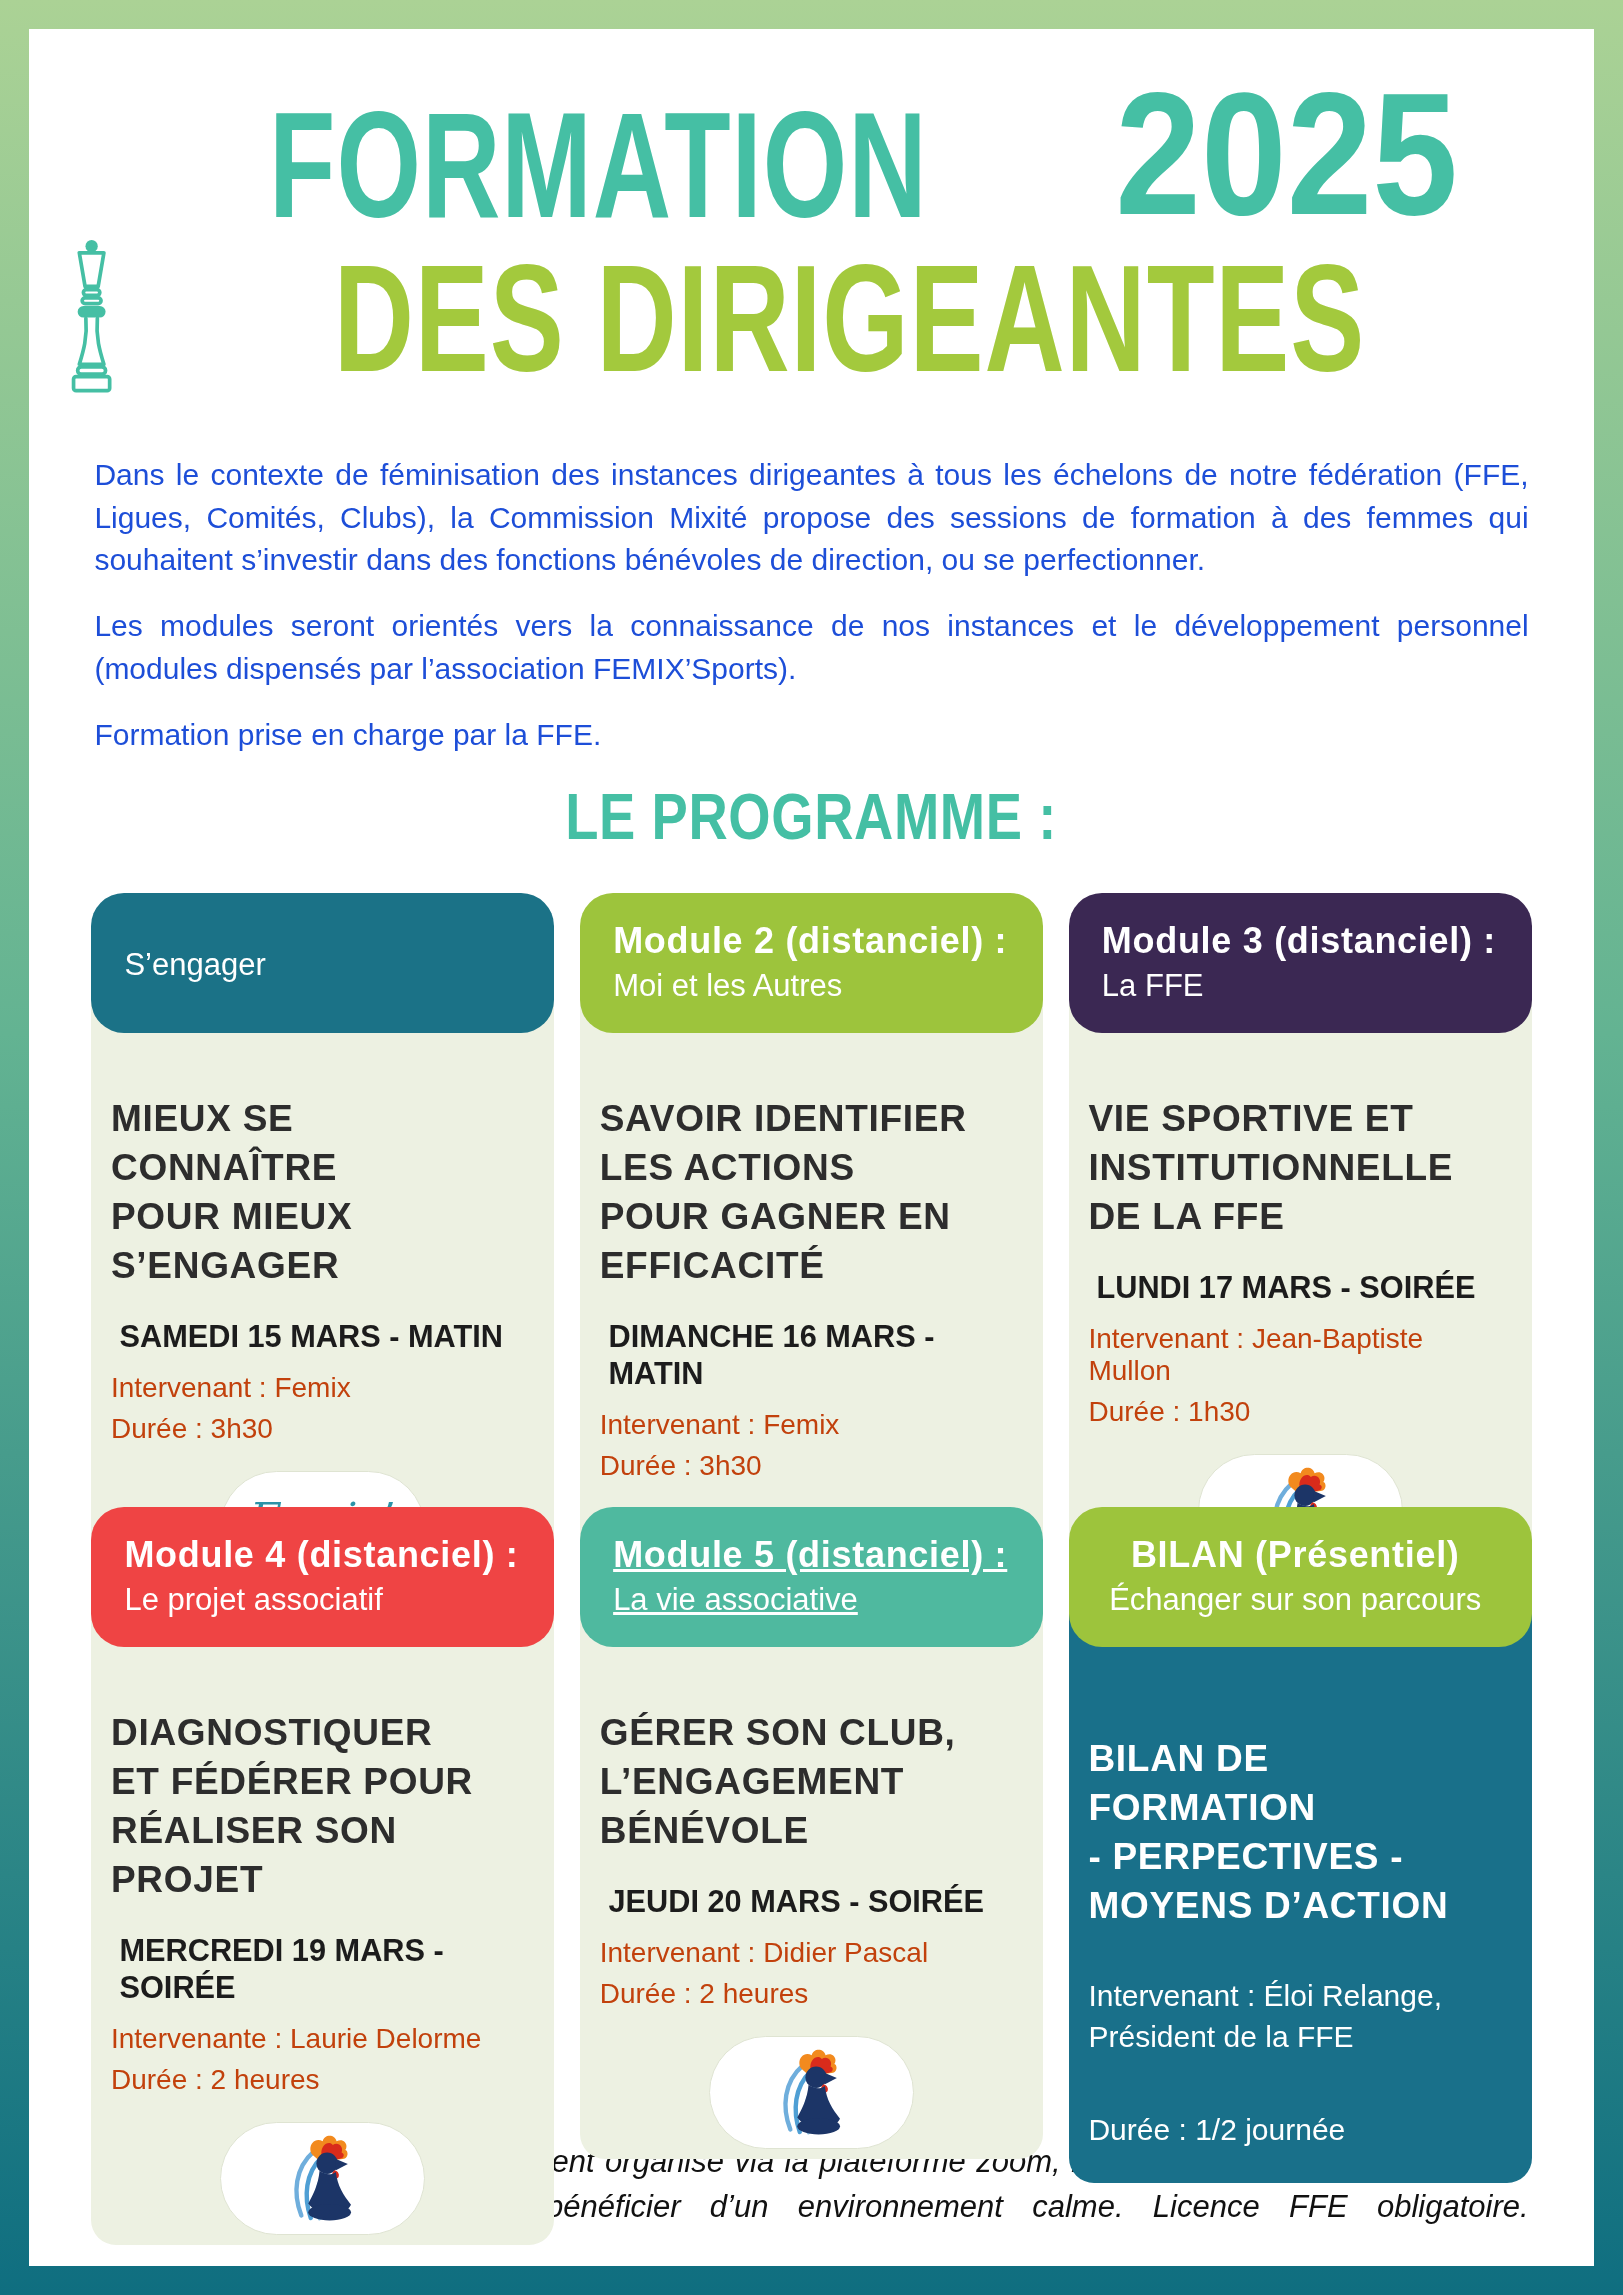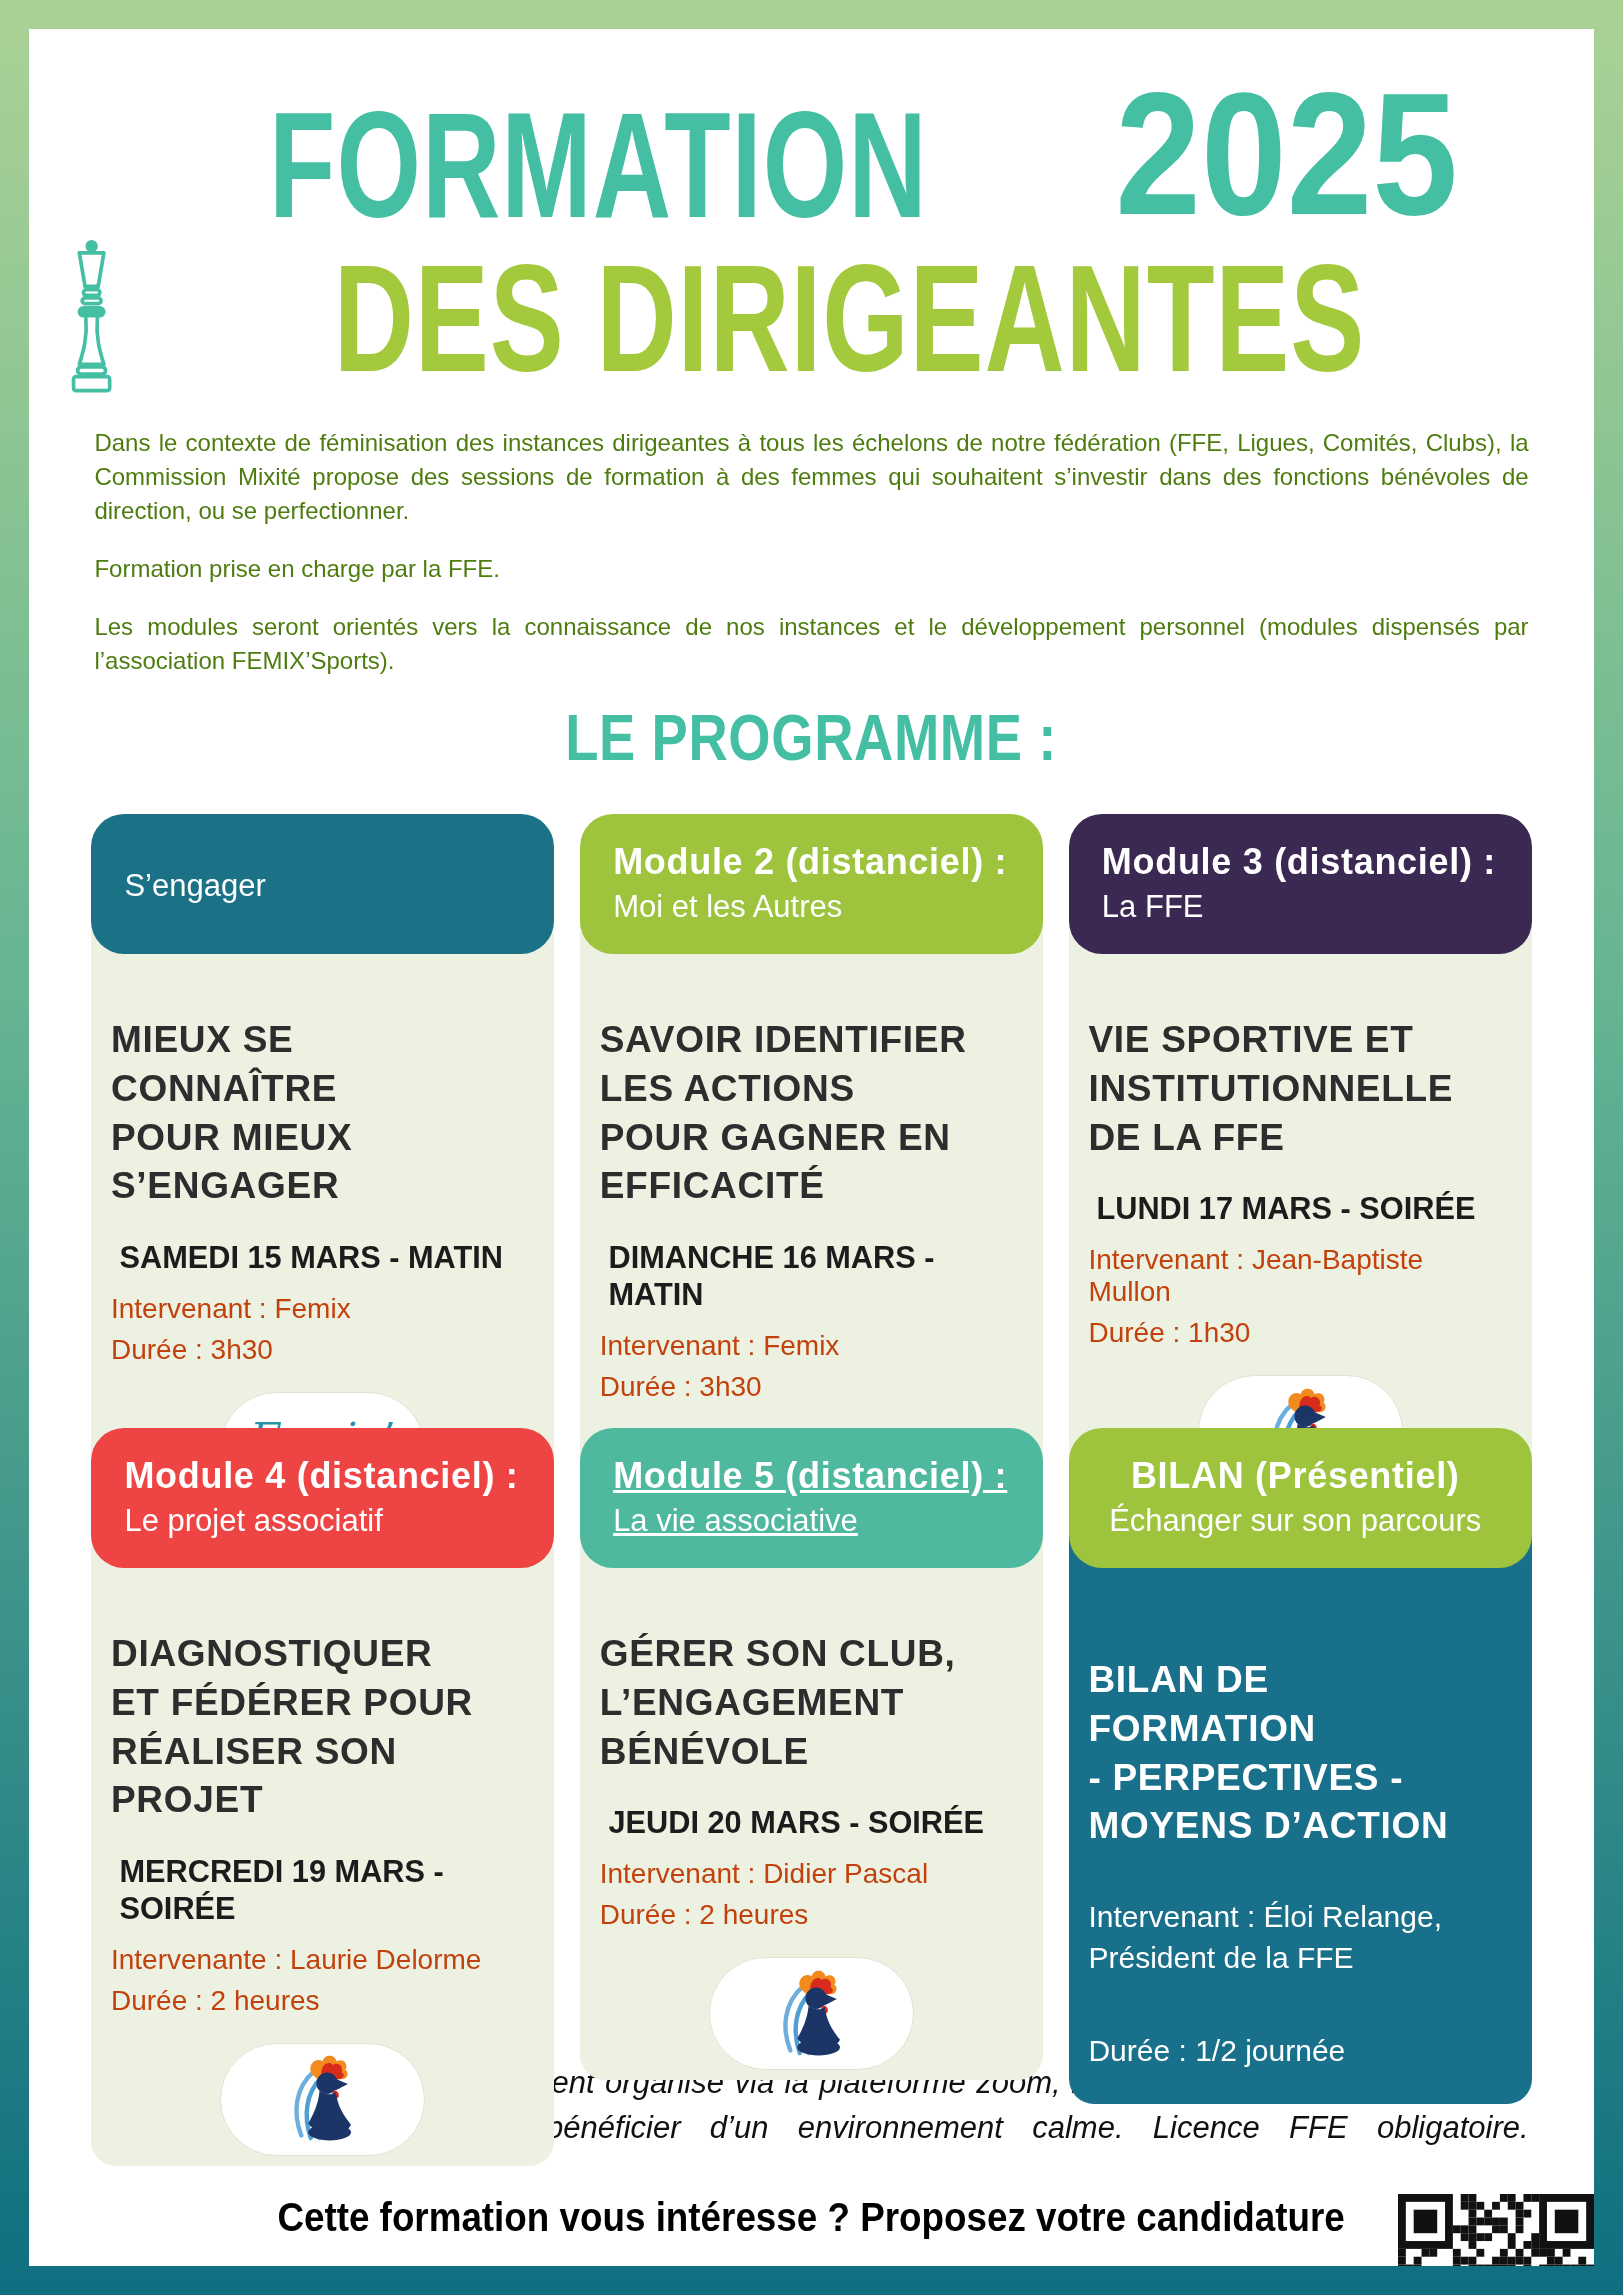--- a/index.html
+++ b/index.html
@@ -13,21 +13,21 @@
   }
   
   .title-block{margin-top:46px;text-align:center;}
   .title-line1{display:flex;justify-content:center;align-items:flex-end;gap:36px;line-height:.9;}
   .t-formation{font-size:151px;font-weight:700;color:#45bfa4;transform:scaleX(.72);transform-origin:center;display:inline-block;letter-spacing:1.3px;}
   .t-2025{font-size:175px;font-weight:700;color:#45bfa4;display:inline-block;transform:scaleX(.88);transform-origin:center bottom;}
   .title-line2{display:flex;justify-content:center;align-items:center;gap:26px;margin-top:5.2px;}
   .t-dirigeantes{font-size:152px;font-weight:700;color:#a3c93d;transform:scaleX(.73);transform-origin:center;display:inline-block;letter-spacing:1.3px;line-height:.95;}
   .queen{height:160px;width:auto;flex:none;}
   
-  .intro{margin:28px 65px 0 65px;color:#4d7c0f;font-size:24px;line-height:1.42;text-align:justify;}
+  .intro{margin:56px 65px 0 65px;color:#1d4ed8;font-size:30px;line-height:1.42;text-align:justify;}
   .intro p{margin:0 0 23.6px 0;}
   .programme{margin-top:19.6px;text-align:center;color:#45bfa4;font-size:64px;font-weight:700;letter-spacing:0.7px;transform:scaleX(.85);transform-origin:center;}
   
   .grid{margin:39px 62px 0 62px;display:grid;grid-template-columns:repeat(3,1fr);grid-template-rows:558px 558px;column-gap:26px;row-gap:56px;}
   .card{display:flex;flex-direction:column;}
   .card-header{position:relative;z-index:1;border-radius:33px;padding:19.6px 23px 22px 33px;color:#fff;min-height:98px;display:flex;flex-direction:column;justify-content:center;}
   .card-header-title{font-size:36px;font-weight:700;letter-spacing:0.7px;}
   .card-header-sub{font-size:31px;font-weight:400;margin-top:5.2px;}
   .card-body{flex:1;margin-top:-36px;border-radius:0 0 25px 25px;background:#edf1e2;padding:98px 19.6px 36px 19.6px;display:flex;flex-direction:column;position:relative;}
   .card-title{font-size:37px;font-weight:700;color:#2d2d2d;line-height:1.32;white-space:pre-line;letter-spacing:0.7px;}
@@ -94,22 +94,22 @@
           <rect x="26" y="314" width="68" height="18" rx="9"></rect>
           <rect x="16" y="338" width="88" height="34" rx="6"></rect>
         </g>
       </svg>
       <span class="t-dirigeantes">DES DIRIGEANTES</span>
     </div>
   </div>
 
   <div class="intro">
     <p>Dans le contexte de féminisation des instances dirigeantes à tous les échelons de notre fédération (FFE, Ligues, Comités, Clubs), la Commission Mixité propose des sessions de formation à des femmes qui souhaitent s’investir dans des fonctions bénévoles de direction, ou se perfectionner.</p>
+    <p>Les modules seront orientés vers la connaissance de nos instances et le développement personnel (modules dispensés par l’association FEMIX’Sports).</p>
     <p>Formation prise en charge par la FFE.</p>
-    <p>Les modules seront orientés vers la connaissance de nos instances et le développement personnel (modules dispensés par l’association FEMIX’Sports).</p>
   </div>
 
   <div class="programme">LE PROGRAMME :</div>
 
   <div class="grid">
 
     <div class="card m1">
       <div class="card-header">
         <div class="card-header-sub">S’engager</div>
       </div>

